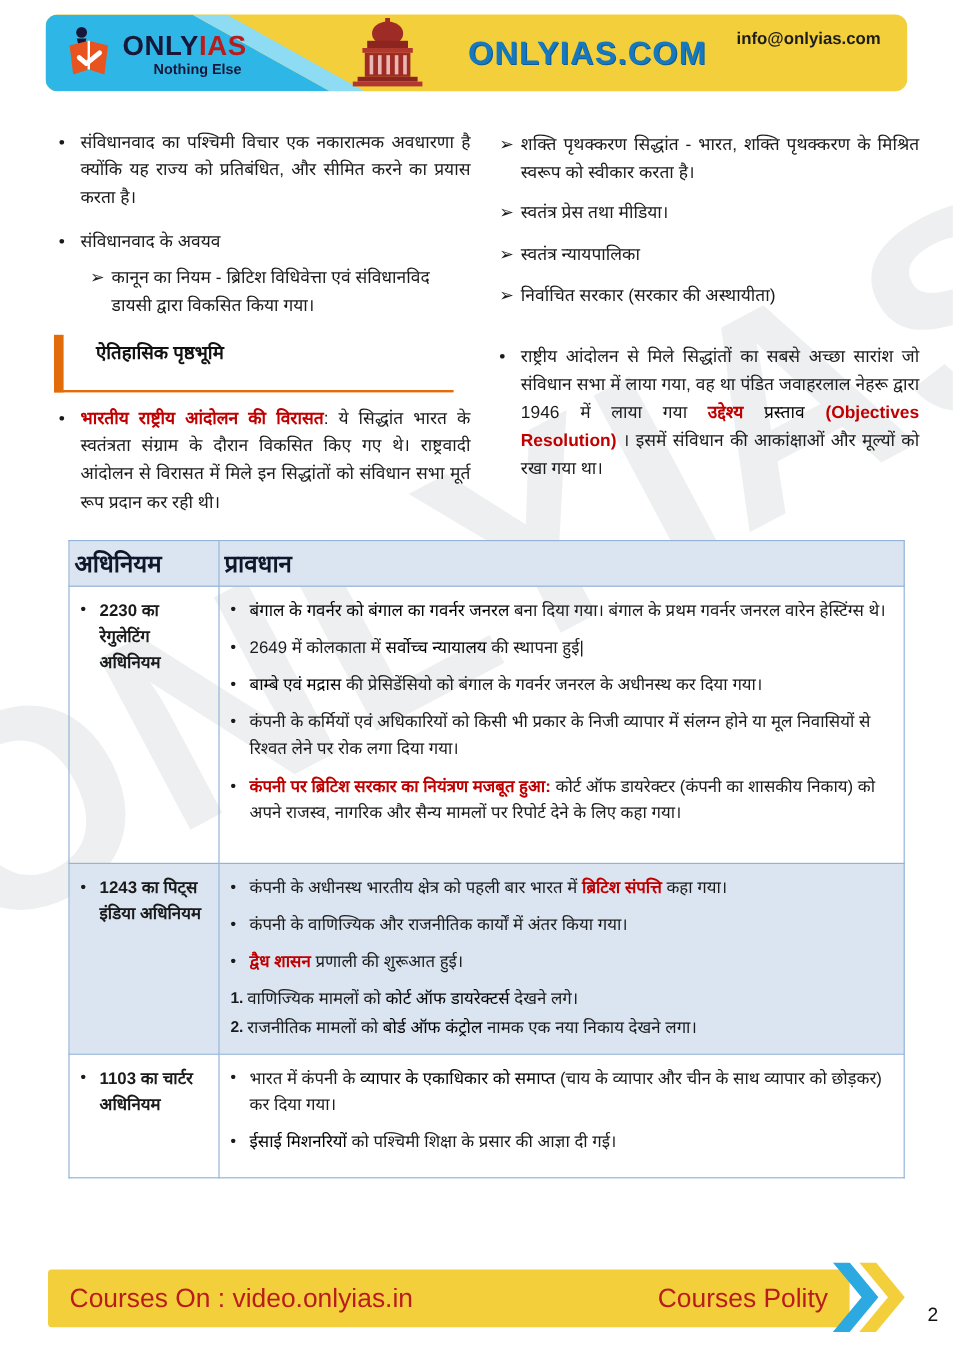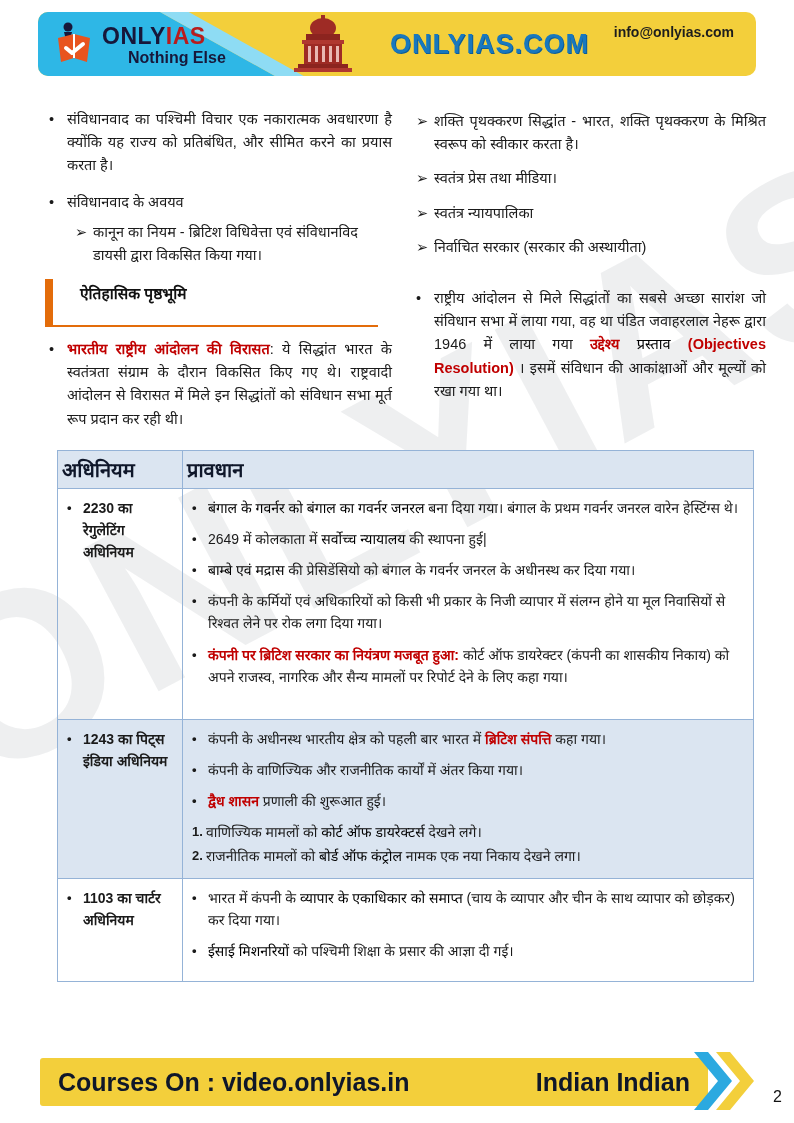--- a/index.html
+++ b/index.html
@@ -22,21 +22,21 @@
     background:#F3CF3B; border-radius:10px; overflow:hidden;
   }
   .banner-cyan  { position:absolute; inset:0; background:#2EB7E6;
     clip-path:polygon(0 0, 17% 0, 33% 100%, 0 100%); }
   .banner-cyan2 { position:absolute; inset:0; background:#8EDCF4;
     clip-path:polygon(17% 0, 21% 0, 37% 100%, 33% 100%); }
   .logo-wrap { position:absolute; left:16px; top:8px; display:flex; align-items:center; gap:6px; }
   .logo-text { line-height:1; }
   .logo-brand { font-size:23px; font-weight:800; letter-spacing:0.5px; color:#17173a; }
   .logo-brand .ias { color:#b91c1c; }
-  .logo-tag { font-size:16px; font-weight:bold; color:#17173a; margin:2px 0 0 26px; }
+  .logo-tag { font-size:12px; font-weight:bold; color:#17173a; margin:2px 0 0 26px; }
   .building { position:absolute; left:254px; top:2px; }
   .site-name {
     position:absolute; left:352px; top:17px; font-size:27px; font-weight:800;
     color:#1878BE; letter-spacing:1px; text-shadow:1px 1px 0 #0e5d97;
   }
   .email { position:absolute; right:22px; top:12px; font-size:14px; font-weight:bold; color:#1d1d1d;padding-left:16px; }
 
   
   .col-left  { position:absolute; left:45px;  top:108px; width:347px; }
   .col-right { position:absolute; left:412px; top:110px; width:354px; }
@@ -85,21 +85,21 @@
   .prov-wrap.h3 { min-height:86px; }
   .pitem.numbered { margin-bottom:2px; }
   .pitem.numbered .pmk { flex:0 0 14px; }
 
   
   .footer-bar {
     position:absolute; left:40px; top:1058px; width:668px; height:48px;
     background:#F3CF3B; border-radius:3px;
     display:flex; align-items:center; justify-content:space-between; padding:0 18px;
   }
-  .footer-bar .f-left, .footer-bar .f-right { font-size:25px; font-weight:bold; color:#0f172a; }
+  .footer-bar .f-left, .footer-bar .f-right { font-size:22px; font-weight:normal; color:#b91c1c; }
   .chevrons { position:absolute; left:694px; top:1052px; }
   .page-num { position:absolute; left:773px; top:1088px; font-size:16px; color:#111; }
 </style>
 </head>
 <body>
 
 <div class="watermark">ONLYIAS</div>
 
 <div class="content">
 
@@ -294,21 +294,21 @@
               <span class="ptx"><span class="run-r">ईसाई मिशनरियों</span><span class="run-n"> को पश्चिमी शिक्षा के प्रसार की आज्ञा दी गई।</span></span>
             </div>
           </div>
         </td>
       </tr>
     </tbody>
   </table>
 
   <div class="footer-bar">
     <span class="f-left">Courses On : video.onlyias.in</span>
-    <span class="f-right">Indian Indian</span>
+    <span class="f-right">Courses Polity</span>
   </div>
   <span class="chevrons">
     <svg width="66" height="58" viewBox="0 0 66 58">
       <polygon points="0,0 14,0 38,29 14,58 0,58 24,29" fill="#2BA9E0"></polygon>
       <polygon points="22,0 36,0 60,29 36,58 22,58 46,29" fill="#F3CF3B"></polygon>
     </svg>
   </span>
   <div class="page-num">2</div>
 
 </div>

